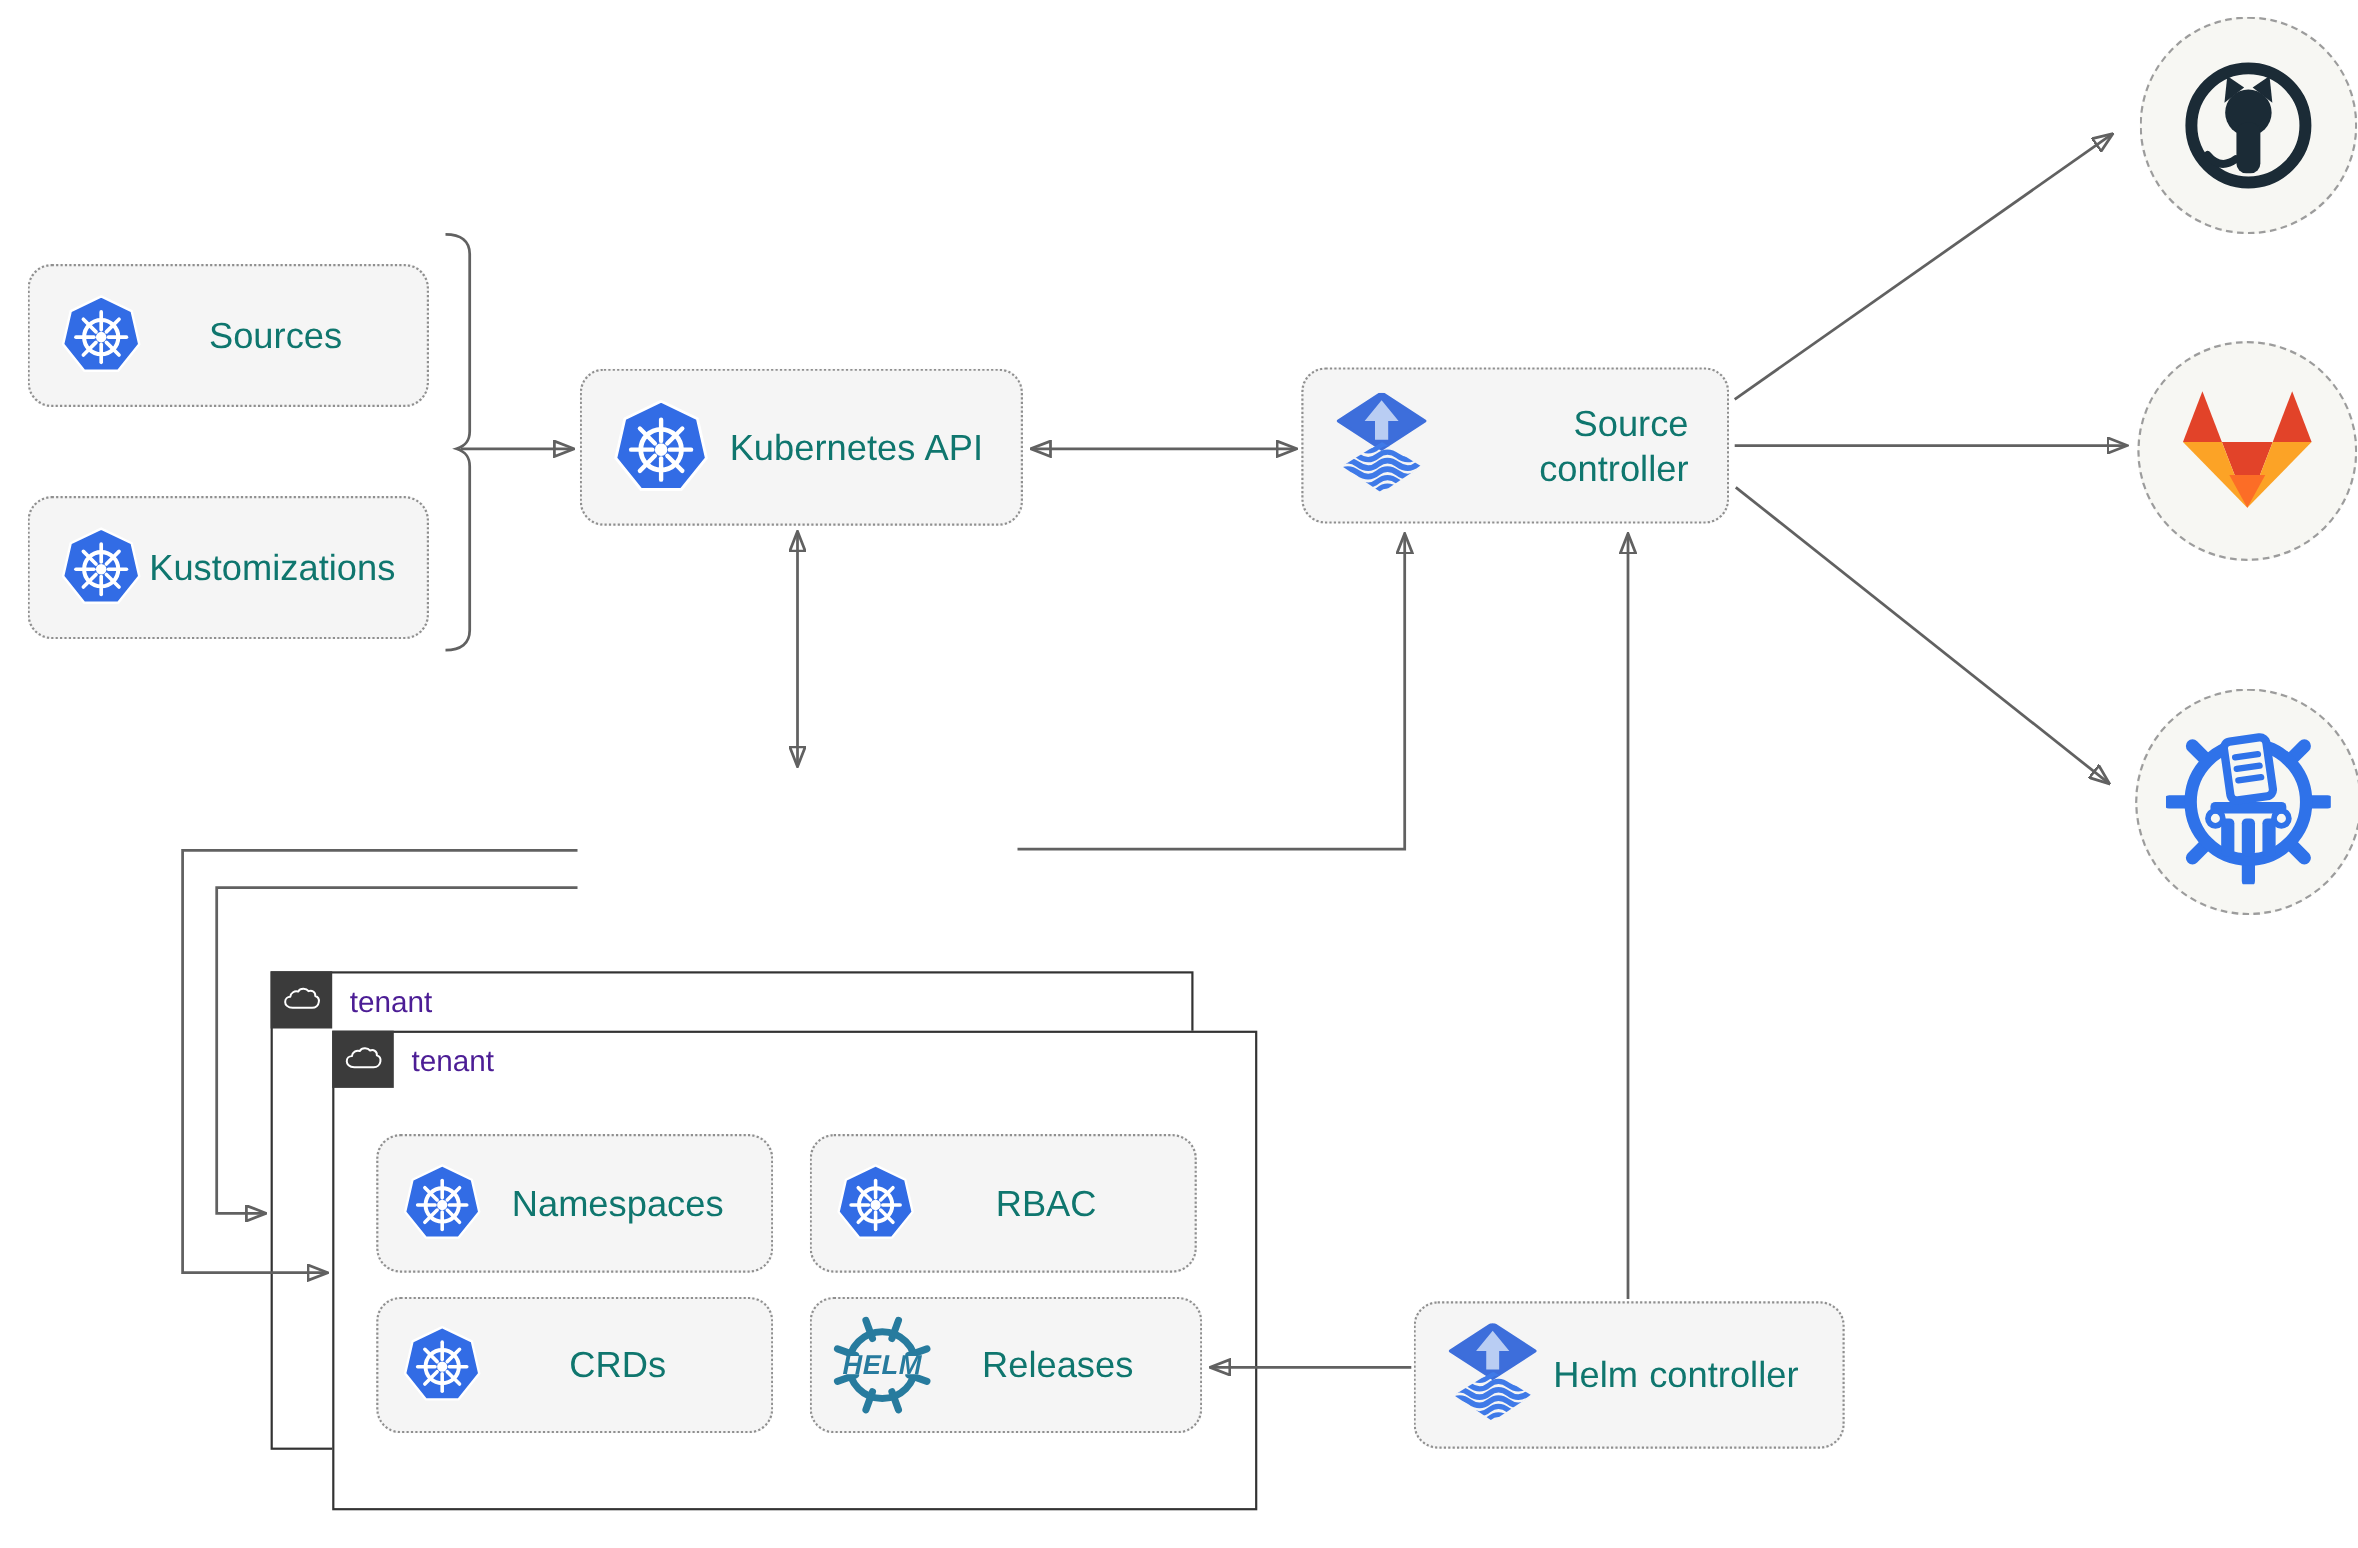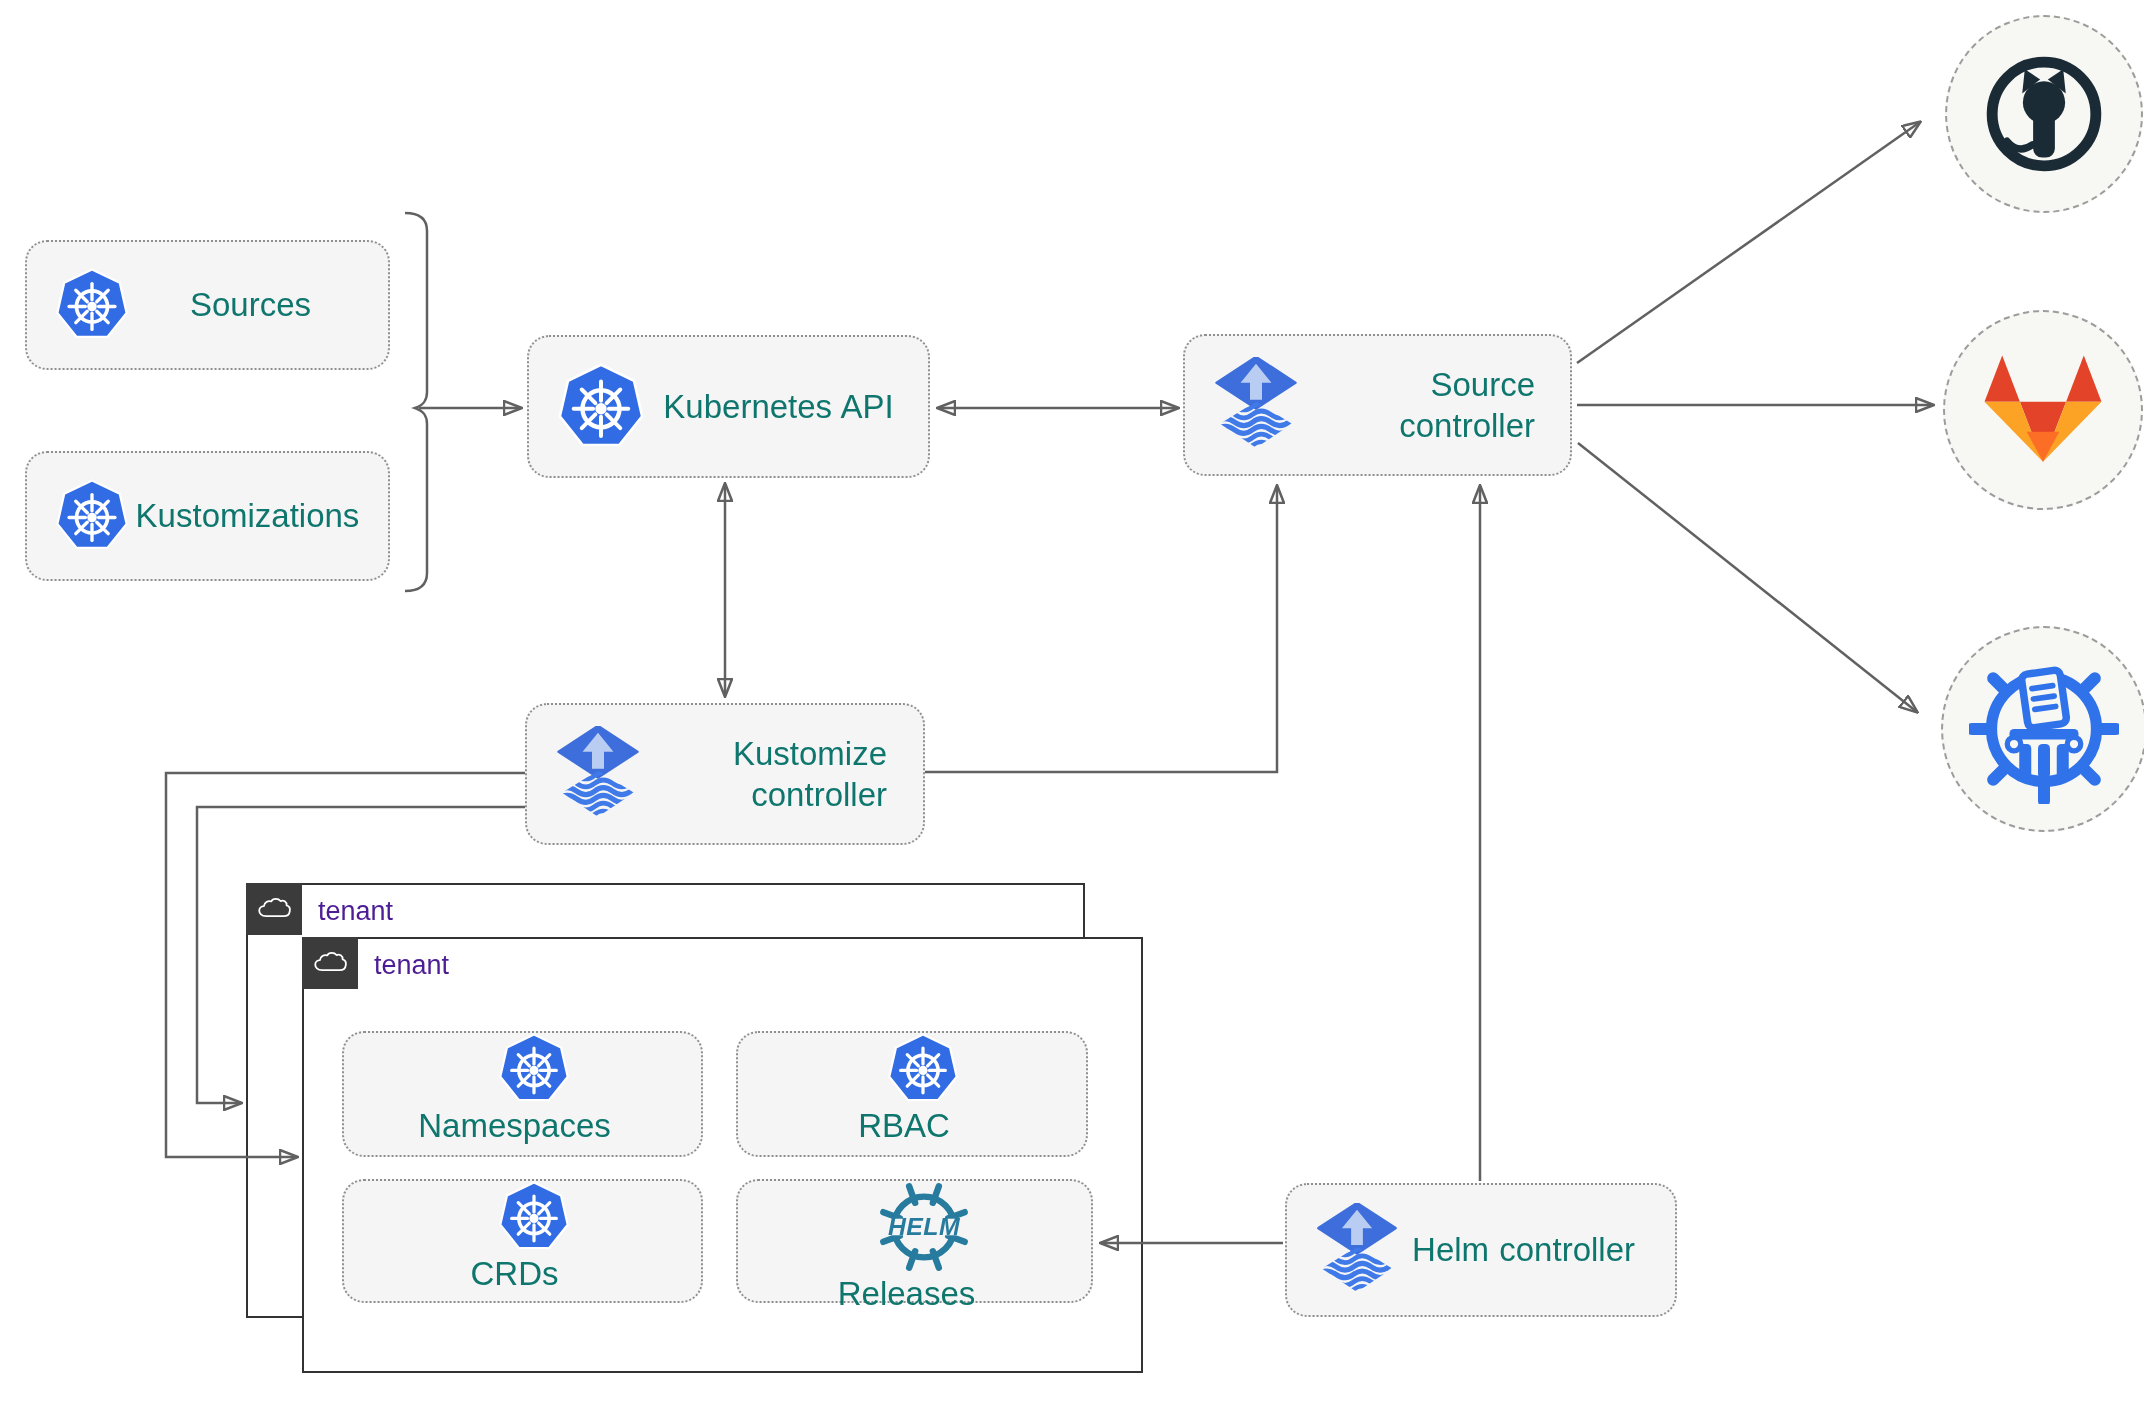--- a/index.html
+++ b/index.html
@@ -16,21 +16,21 @@
   .remote{position:absolute;border:2.5px dashed #9c9c9c;border-radius:50%;background:#f7f7f3;
           display:flex;align-items:center;justify-content:center;z-index:5;box-sizing:border-box;}
   
   .tenant{position:absolute;background:#ffffff;border:2px solid #333333;box-sizing:border-box;}
   .tenant-badge{position:absolute;left:-2px;top:-2px;width:56px;height:52px;background:#3b3b3b;
                 display:flex;align-items:center;justify-content:center;}
   .tenant-label{position:absolute;left:70px;top:0;height:52px;line-height:52px;font-size:27px;color:#4c1d95;}
   #tenant-outer{left:246px;top:883px;width:839px;height:435px;z-index:1;}
   #tenant-inner{left:302px;top:937px;width:841px;height:436px;z-index:2;}
   
-  .item{z-index:3;flex-direction:column;}
+  .item{z-index:3;}
   
   #connectors{position:absolute;left:0;top:0;width:2144px;height:1407px;z-index:10;pointer-events:none;}
   #connectors path, #connectors line{stroke:#616161;stroke-width:2.5;fill:none;}
   svg{display:block;}
 </style>
 </head>
 <body>
 
 <div class="canvas">
 
@@ -145,28 +145,20 @@
 
   <div class="node ctrl" id="source-ctrl" style="left:1183px;top:334px;width:389px;height:142px;">
     <span class="ic">
       <svg width="86" height="96">
           <use href="#sym-flux"></use>
         </svg>
       </span>
     <span class="lbl" style="max-width:230px;">Source controller</span>
   </div>
 
-  <div class="node ctrl" id="kustomize-ctrl" style="left:525px;top:703px;width:400px;height:142px;">
-    <span class="ic">
-      <svg width="86" height="96">
-          <use href="#sym-flux"></use>
-        </svg>
-      </span>
-    <span class="lbl" style="max-width:240px;">Kustomize controller</span>
-  </div>
 
   <div class="node ctrl" id="helm-ctrl" style="left:1285px;top:1183px;width:392px;height:134px;">
     <span class="ic">
       <svg width="84" height="94">
           <use href="#sym-flux"></use>
         </svg>
       </span>
     <span class="lbl" style="max-width:230px;">Helm controller</span>
   </div>
 

